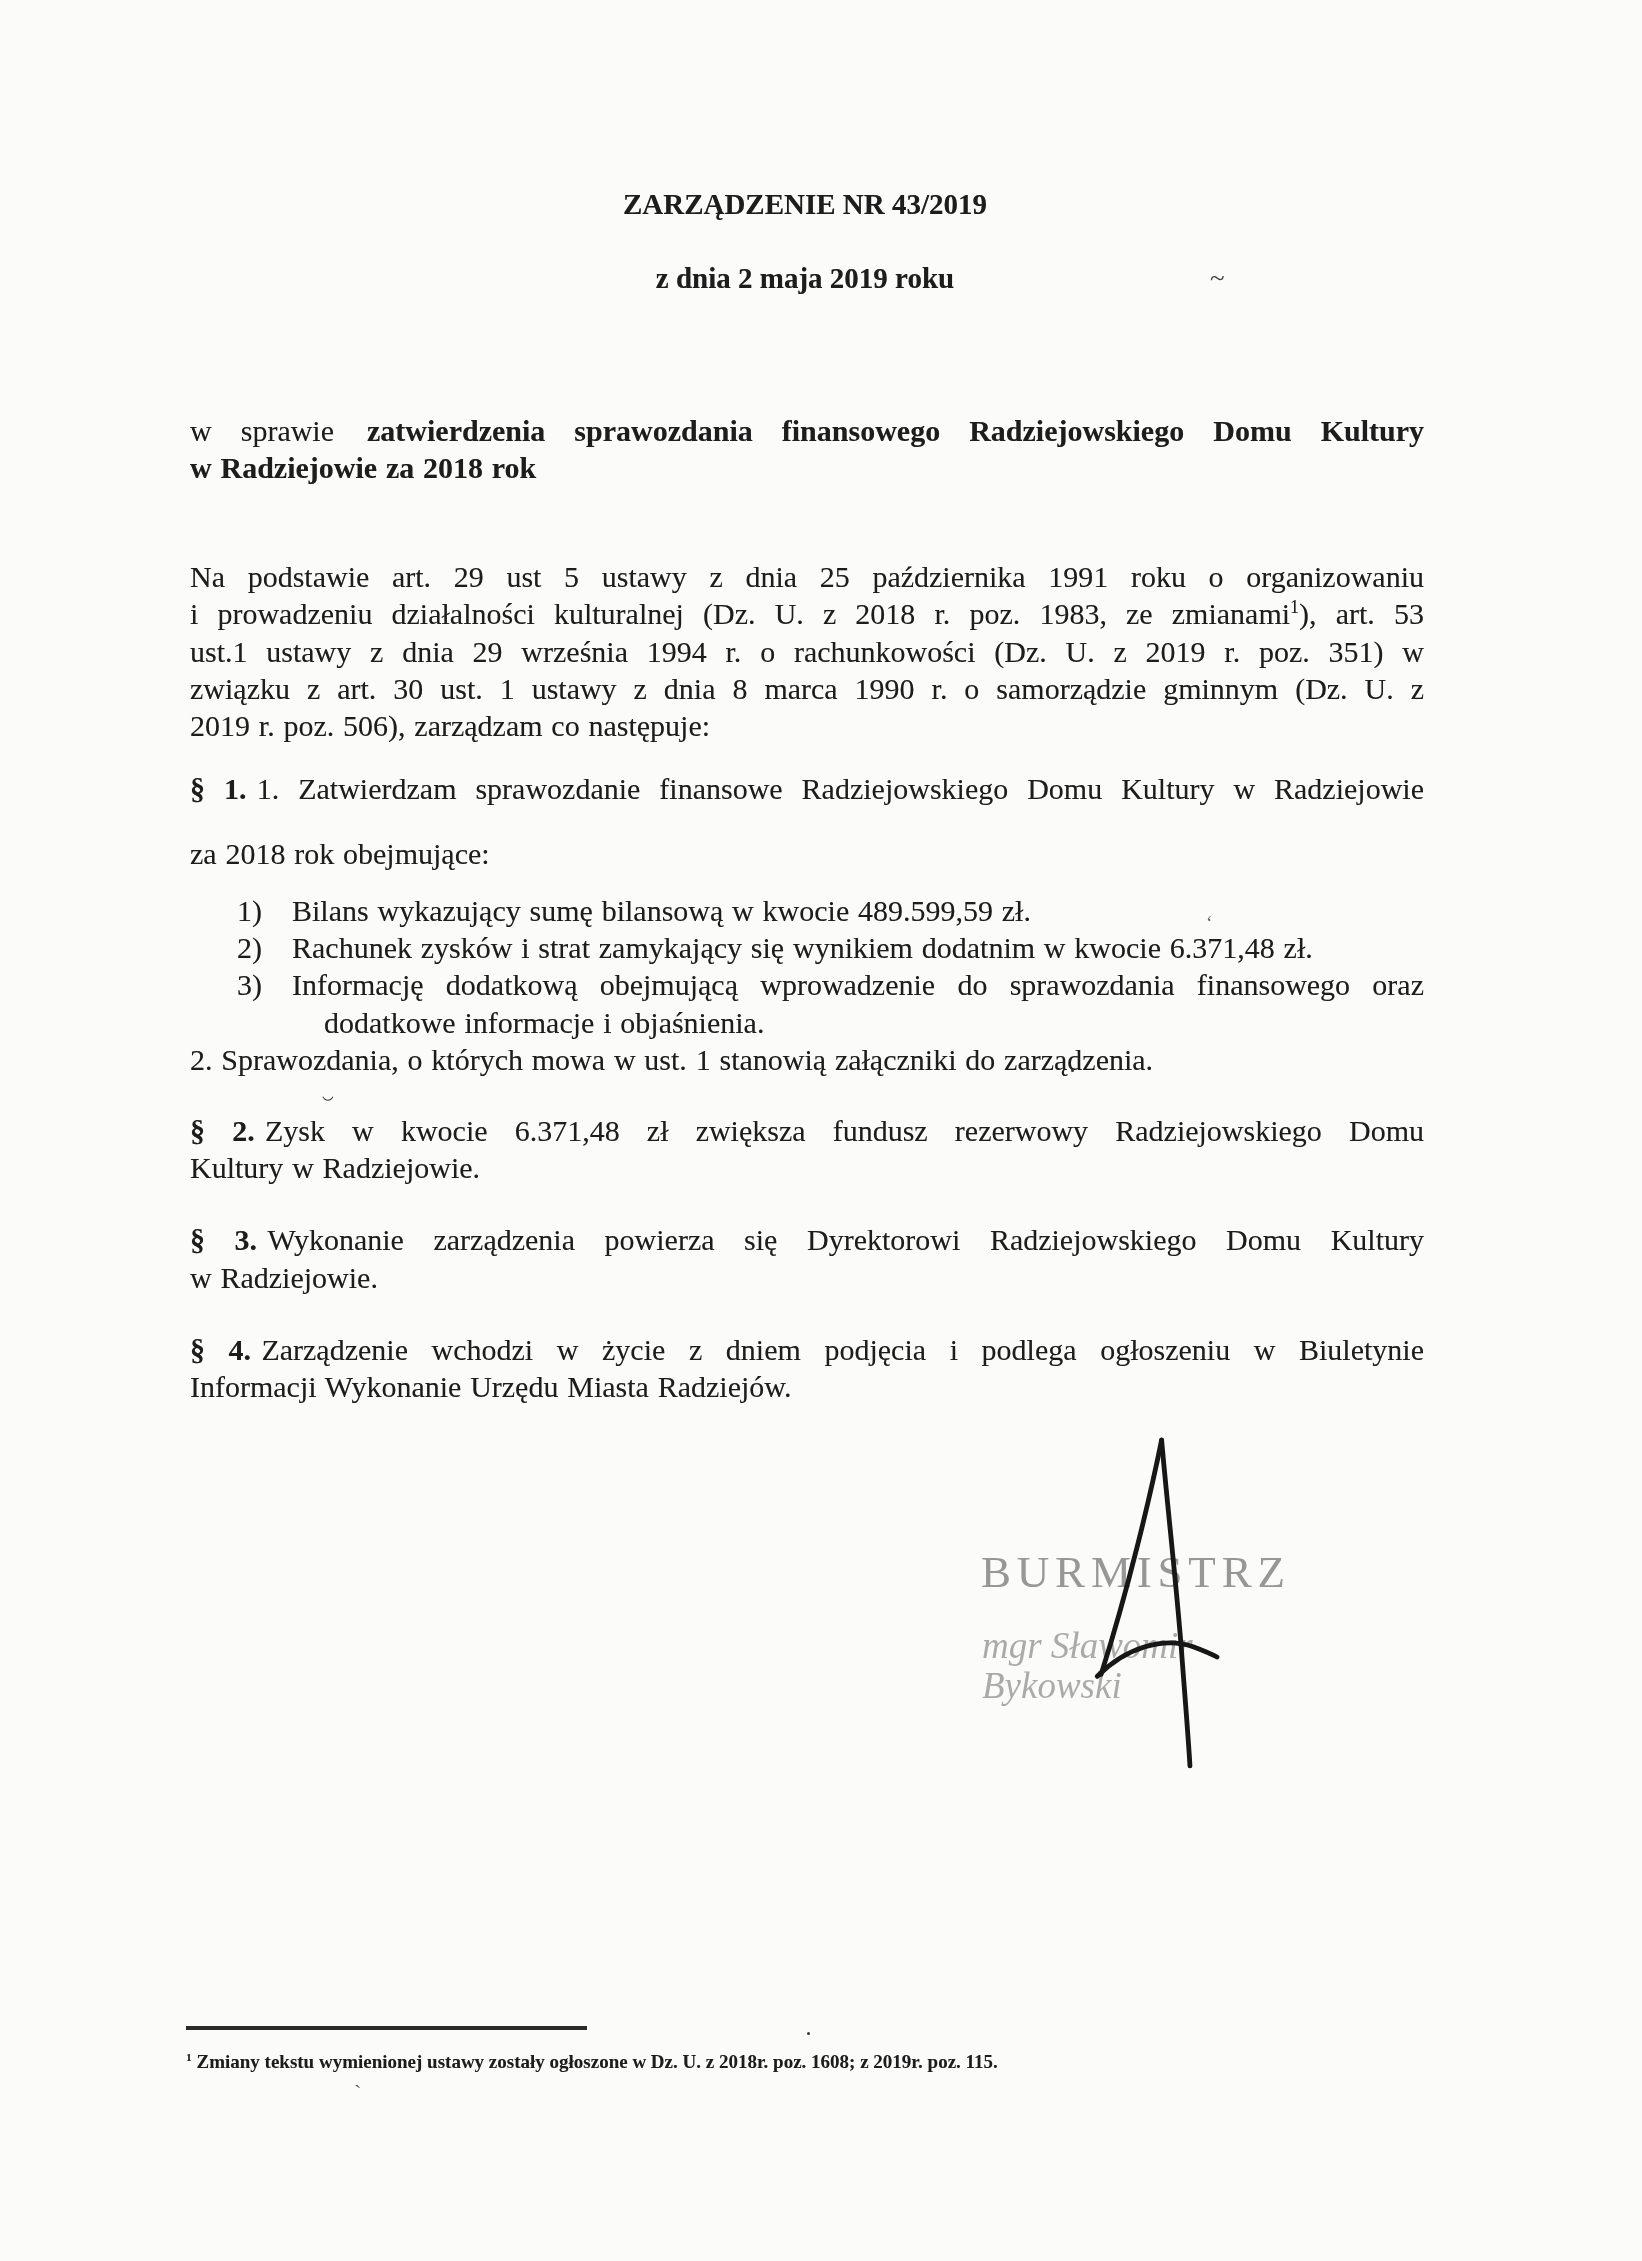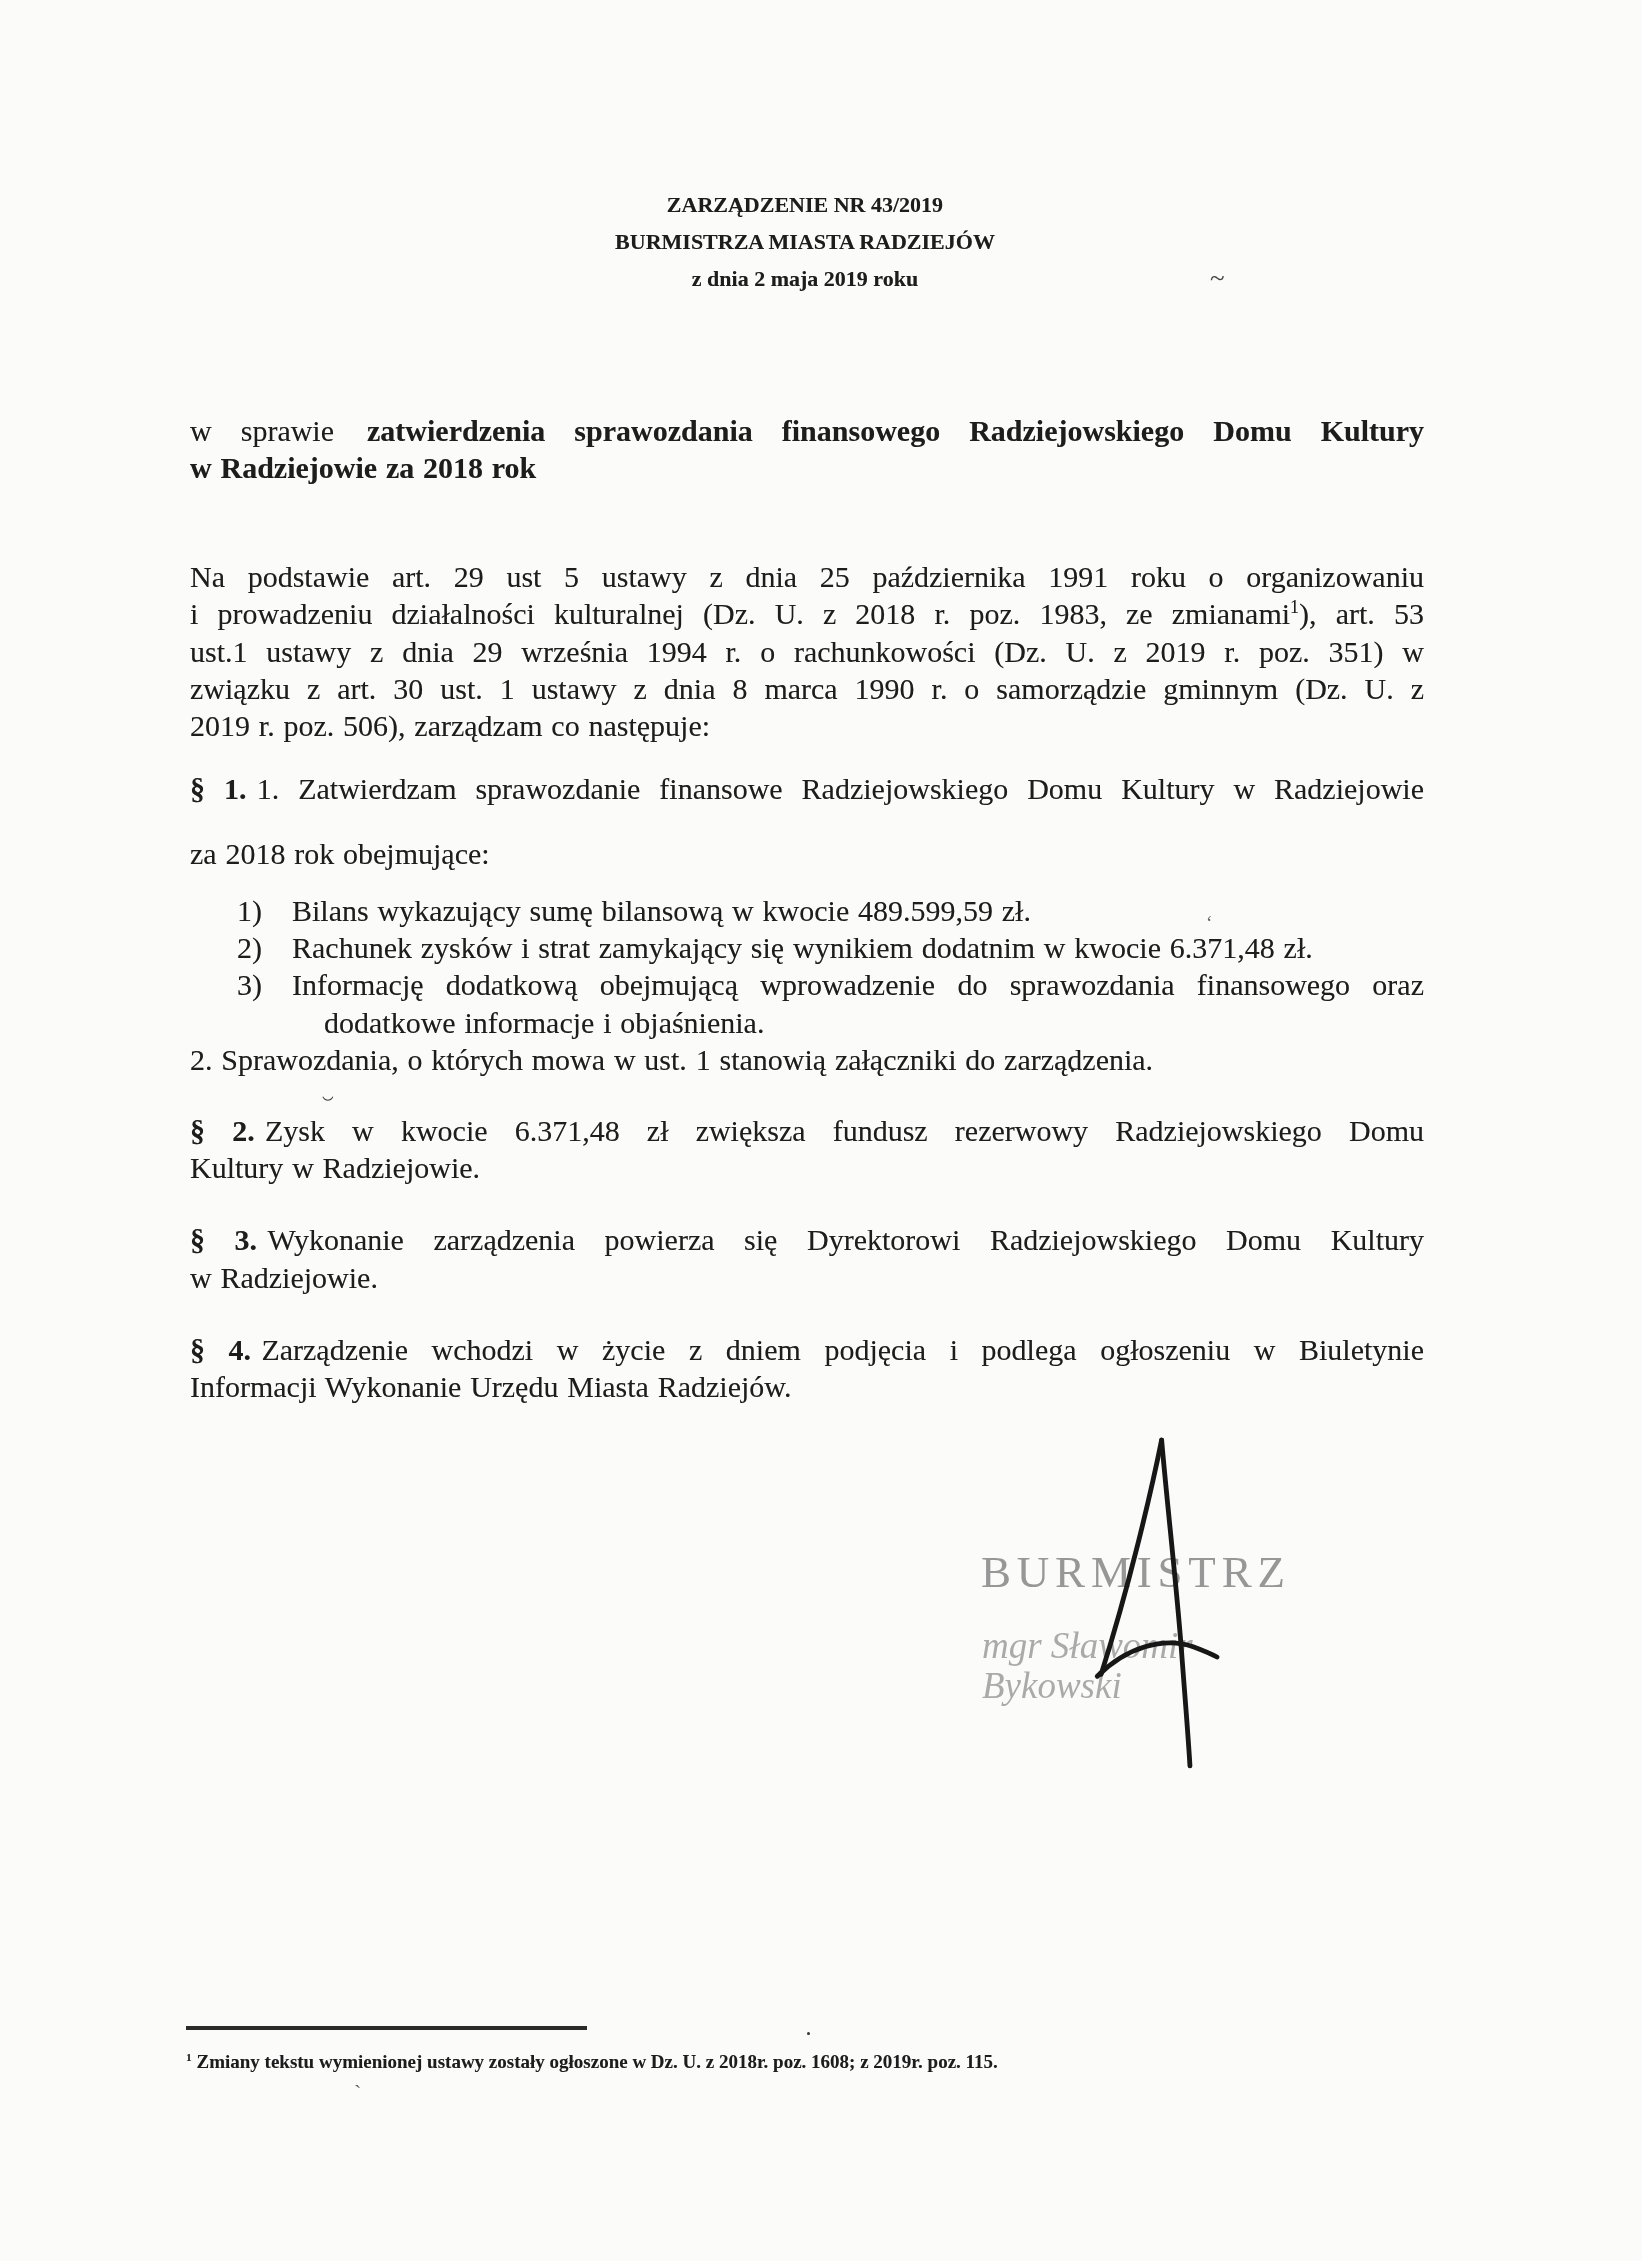--- a/index.html
+++ b/index.html
@@ -12,21 +12,21 @@
   .ln {
     position:absolute; left:190px; width:1234px;
     font-size:30px; line-height:37px; white-space:nowrap;
     word-spacing:1.3px;
     text-shadow:0 0 0.6px rgba(20,20,20,0.35);
   }
   .just { white-space:normal; text-align:justify; text-align-last:justify; }
   .bold { font-weight:700; }
   .title-line {
     position:absolute; left:161px; width:1288px; text-align:center;
-    font-size:22px; line-height:37px; font-weight:700;
+    font-size:29px; line-height:37px; font-weight:700;
     text-shadow:0 0 0.6px rgba(20,20,20,0.4);
   }
   .marker { font-weight:700; margin-right:10.3px; }
   .subject-prefix { margin-right:33px; }
   .li-num { display:inline-block; width:55px; }
   .item { left:237px; width:1187px; }
   .item-cont { left:292px; width:1132px;margin-left:32px; }
   sup.fn { font-size:60%; vertical-align:super; line-height:0; }
   .stamp-title {
     position:absolute; left:981px; top:1550px; width:322px;
@@ -48,21 +48,20 @@
   }
   .artifact { position:absolute; color:#555; text-shadow:none; }
   .speck-dot { position:absolute; width:3.2px; height:3.2px; border-radius:50%; background:#333; }
 </style>
 </head>
 <body>
 
 <div class="page">
 
   <div class="title-line" style="top:186px">ZARZĄDZENIE NR 43/2019</div>
-  <div class="title-line" style="top:223px">BURMISTRZA MIASTA RADZIEJÓW</div>
   <div class="title-line" style="top:260px">z dnia 2 maja 2019 roku</div>
   <span class="artifact" style="left:1210px; top:263px; font-size:27px; color:#444;">~</span>
 
   <div class="ln just" style="top:412px">
     <span class="subject-prefix">w sprawie</span><span class="bold">zatwierdzenia sprawozdania finansowego Radziejowskiego Domu Kultury</span>
   </div>
   <div class="ln bold" style="top:449px">w Radziejowie za 2018 rok</div>
 
   <div class="ln just" style="top:558px">Na podstawie art. 29 ust 5 ustawy z dnia 25 października 1991 roku o organizowaniu</div>
   <div class="ln just" style="top:595px">

